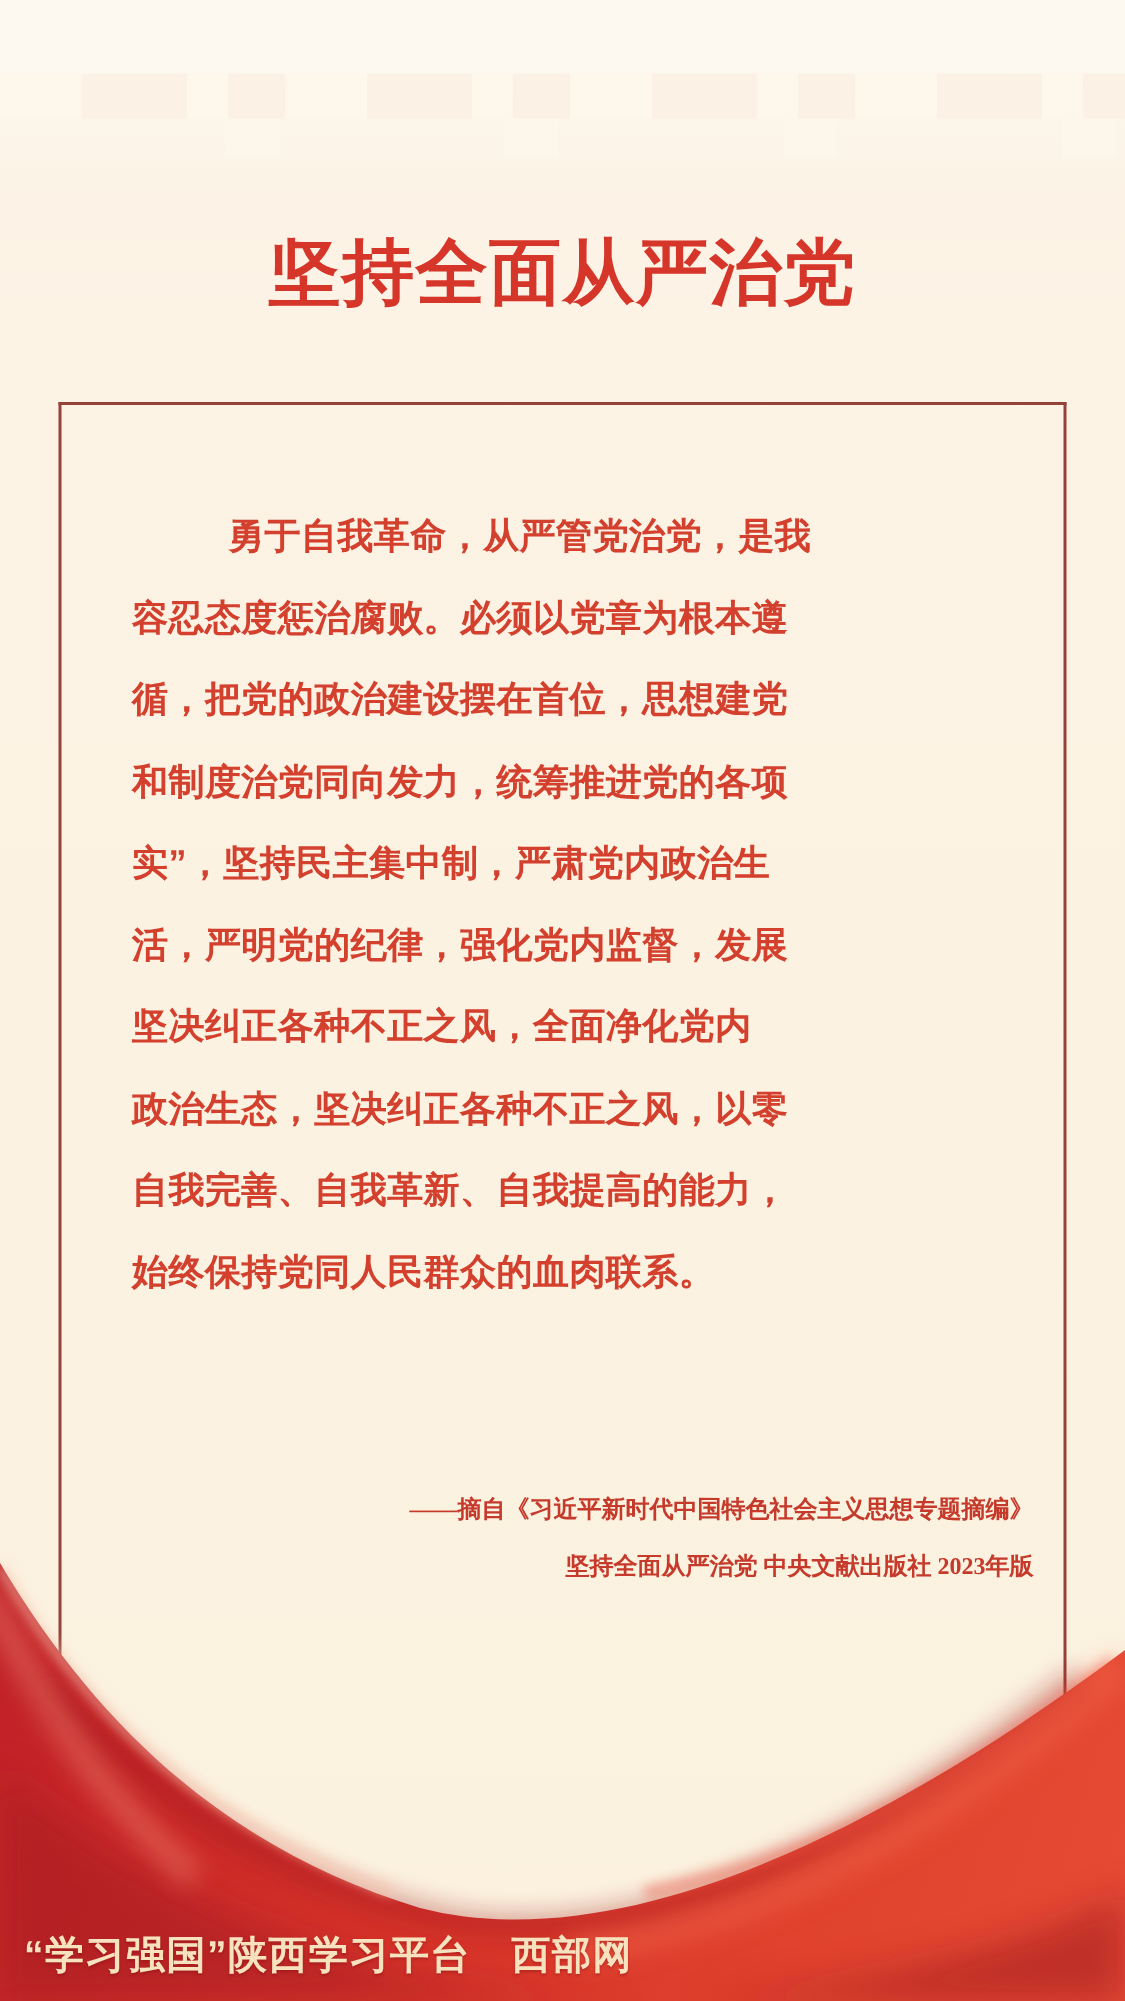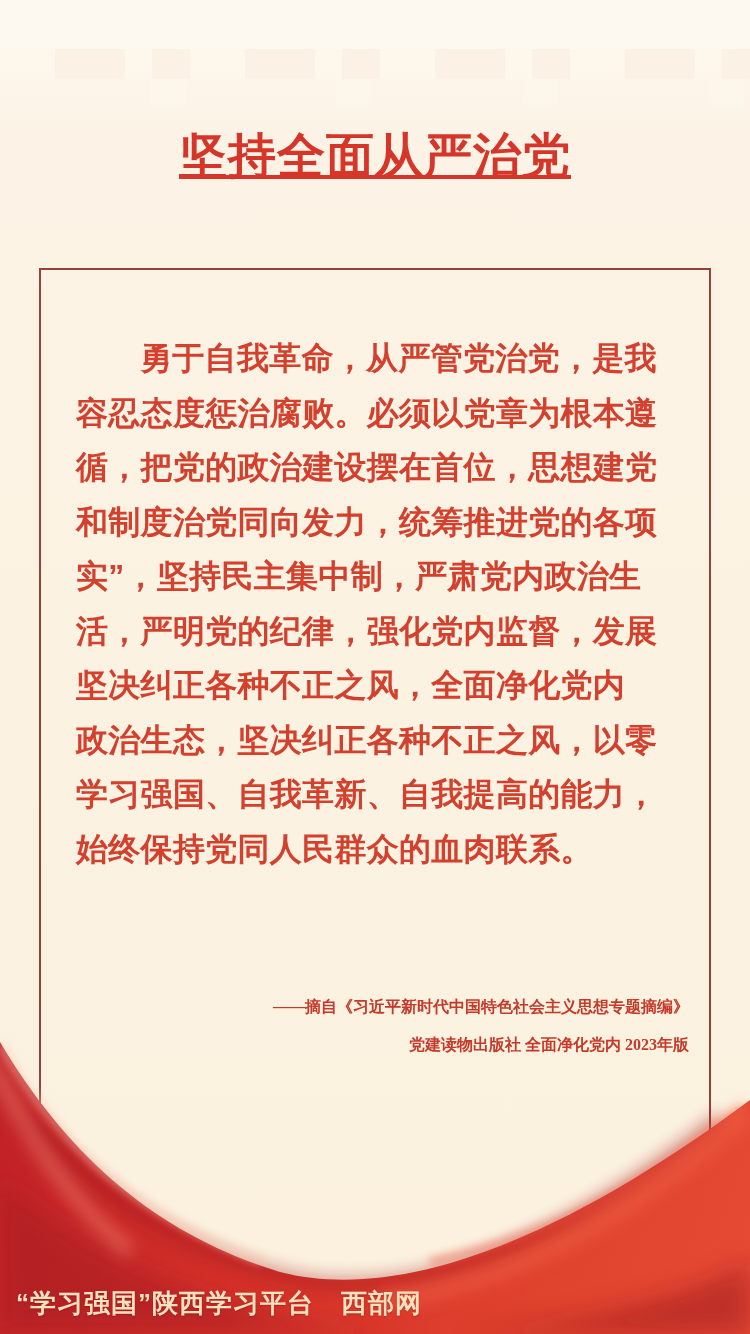--- a/index.html
+++ b/index.html
@@ -8,33 +8,32 @@
     background:linear-gradient(180deg,#fdf8ee 0%,#fcf3e6 10%,#fcf2e2 45%,#fbf1de 100%);
     font-family:"Liberation Sans","DejaVu Sans",sans-serif;
   }
   
   .band-top{position:absolute;top:0;left:0;width:100%;height:49px;background:#fdf9f0;}
   .band-pattern{position:absolute;top:49px;left:0;width:100%;height:30px;opacity:.85;
     background:repeating-linear-gradient(90deg,#fdf7ec 0 55px,#fcf0e4 55px 125px,#fdf7ec 125px 152px,#fcf0e4 152px 190px);}
   .band-tabs{position:absolute;top:79px;left:0;width:100%;height:26px;opacity:.55;
     background:repeating-linear-gradient(90deg,transparent 0 150px,#fdf7ed 150px 186px);}
   .main-title{
-    position:absolute;top:124px;left:0;width:100%;text-align:center;
+    position:absolute;top:150px;left:0;width:100%;text-align:center;
     font-size:48px;font-weight:800;letter-spacing:1px;
     color:var(--title_red,#d63629);
-    text-decoration:underline;
   }
   .quote-box{
     position:absolute;left:39px;top:268px;width:668px;height:1066px;
     border:2px solid var(--box_border,#95423a);border-bottom:none;
     background:transparent;
   }
   .quote-text{
-    position:absolute;left:76px;top:331px;width:600px;
-    font-size:32px;font-weight:700;line-height:54.5px;letter-spacing:.3px;
+    position:absolute;left:88px;top:331px;width:600px;
+    font-size:24px;font-weight:700;line-height:54.5px;letter-spacing:.3px;
     color:var(--body_red,#d4402e);text-align:left;
   }
   .quote-line{white-space:nowrap;}
   .quote-line.first{padding-left:64px;}
   .attribution{
     position:absolute;right:61px;top:988px;width:640px;text-align:right;
     font-family:"Liberation Serif","DejaVu Serif",serif;
     font-size:16px;font-weight:700;line-height:38px;
     color:var(--attribution_red,#c53a2b);
   }
@@ -61,27 +60,27 @@
 
   <div class="quote-text">
     <div class="quote-line first">勇于自我革命，从严管党治党，是我</div>
     <div class="quote-line">容忍态度惩治腐败。必须以党章为根本遵</div>
     <div class="quote-line">循，把党的政治建设摆在首位，思想建党</div>
     <div class="quote-line">和制度治党同向发力，统筹推进党的各项</div>
     <div class="quote-line">实”，坚持民主集中制，严肃党内政治生</div>
     <div class="quote-line">活，严明党的纪律，强化党内监督，发展</div>
     <div class="quote-line">坚决纠正各种不正之风，全面净化党内</div>
     <div class="quote-line">政治生态，坚决纠正各种不正之风，以零</div>
-    <div class="quote-line">学习强国、自我革新、自我提高的能力，</div>
+    <div class="quote-line">自我完善、自我革新、自我提高的能力，</div>
     <div class="quote-line">始终保持党同人民群众的血肉联系。</div>
   </div>
 
   <div class="attribution">
     <div>——摘自《习近平新时代中国特色社会主义思想专题摘编》</div>
-    <div>党建读物出版社 全面净化党内 2023年版</div>
+    <div>坚持全面从严治党 中央文献出版社 2023年版</div>
   </div>
 
   <svg class="wave" viewBox="0 0 750 334" preserveAspectRatio="none" aria-hidden="true">
     <defs>
       <linearGradient id="gMain" gradientUnits="userSpaceOnUse" x1="0" y1="60" x2="750" y2="300">
         <stop offset="0" stop-color="#c02127"></stop>
         <stop offset=".45" stop-color="#d8352a"></stop>
         <stop offset=".8" stop-color="#e1452f"></stop>
         <stop offset="1" stop-color="#e64a35"></stop>
       </linearGradient>

